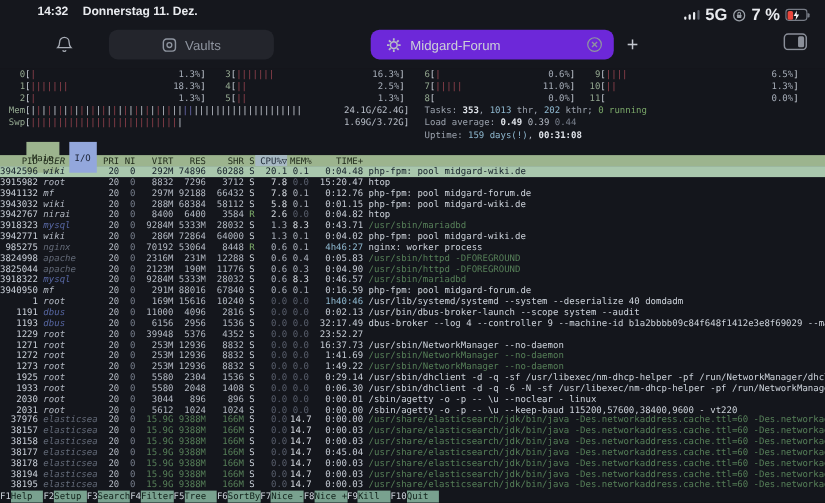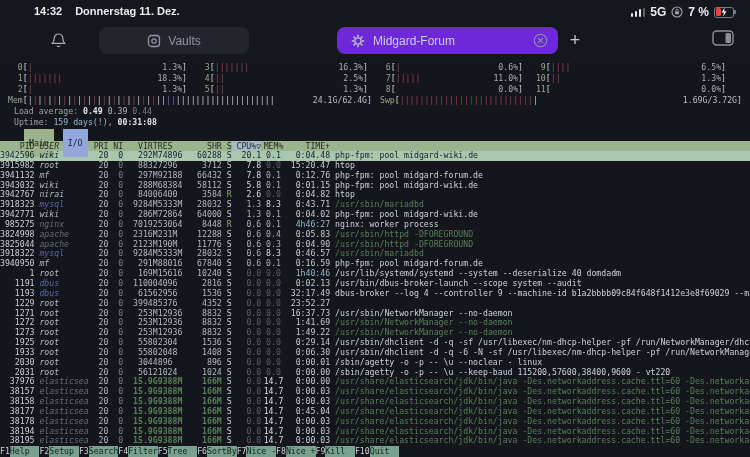--- a/index.html
+++ b/index.html
@@ -5,21 +5,21 @@
   * { margin:0; padding:0; box-sizing:border-box; }
   body { background:#000; }
   .screen { width:750px; height:457px; background:#15171d; position:relative; overflow:hidden;
             font-family:"DejaVu Sans Mono", monospace; }
 
   
   .statusbar { position:absolute; top:0; left:0; right:0; height:22px;
                font-family:"Liberation Sans", sans-serif; color:#e9ebef; }
   .sb-left { position:absolute; left:34px; top:5px; font-size:11px; font-weight:bold; display:flex; gap:13px; }
   .sb-right { position:absolute; right:14px; top:5px; display:flex; align-items:center; gap:5px;
-              font-size:12px; font-weight:bold; }
+              font-size:15px; font-weight:bold; }
   .sig { display:flex; align-items:flex-end; gap:1.5px; height:9px; }
   .sig i { display:block; width:2.5px; background:#e9ebef; border-radius:1px; }
   .sig i:nth-child(1){height:3.5px}.sig i:nth-child(2){height:5.5px}.sig i:nth-child(3){height:7.5px}
   .sig i:nth-child(4){height:9px; background:#5b606b}
   .batt { position:relative; width:22px; height:11px; }
   .batt .case { position:absolute; left:0; top:0; width:20px; height:11px; border:1px solid #787d87; border-radius:3px; }
   .batt .fill { position:absolute; left:1.5px; top:1.5px; width:5px; height:8px; background:#e8473d; border-radius:1.5px; }
   .batt .nub { position:absolute; right:0; top:3.5px; width:1.8px; height:4px; background:#787d87; border-radius:0 1px 1px 0; }
   .batt svg { position:absolute; left:5px; top:0.5px; }
 
@@ -61,39 +61,39 @@
   .tab-main { background:#9cb48e; color:#1c2616; }
   .tab-io { background:#93a7dc; color:#181f31; margin-left:9px; }
 
   
   .cell { display:block; flex:none; overflow:hidden; white-space:pre; }
   .c-pid  { width:7ch; text-align:right; color:#c9cfd8; }
   .c-user { width:11ch; padding-left:1ch; text-align:left;font-style:italic; }
   .c-pri  { width:4ch; text-align:right; }
   .c-ni   { width:3ch; text-align:right; color:#767d8a; }
   .c-virt { width:7ch; text-align:right; }
-  .c-res  { width:6ch; }
+  .c-res  { width:6ch; text-align:right; }
   .c-shr  { width:7ch; text-align:right; }
   .c-s    { width:2ch; text-align:right; }
   .c-cpu  { width:6ch; text-align:right; }
   .c-mem  { width:5ch; text-align:center; }
   .c-time { width:9ch; text-align:right; color:#c4cad3; }
   .c-cmd  { flex:1; padding-left:1ch; text-align:left; }
   .thead { display:flex; height:10px; line-height:10px; background:#9cb48e; }
   .thead .cell { color:#222c1c; }
   .thead .hd-sort { background:#a7b9c3; color:#1d2733; }
   .prow { display:flex; height:9.85px; line-height:9.85px; }
   .prow.sel { background:#a9c7ad; }
   .prow.sel .cell { color:#141f29 !important; }
   .u-n { color:#b2b8c2; } .u-d { color:#646b79; } .u-b { color:#5767a3; }
   .st-s { color:#c9cfd8; } .st-r { color:#7fae6b; }
   .v-b { color:#d6dbe2; } .v-n { color:#aab0bb; } .v-d { color:#595f6d; }
   .t-c { color:#8fb8cf; } .t-n { color:#c4cad3; }
   .c-w { color:#ccd2da; } .c-g { color:#567f58; }
-  .sz-g { color:#567f58;font-weight:bold; }
+  .sz-g { color:#567f58; }
 
   
   .fnbar { position:absolute; left:0; bottom:0; height:11.5px; display:flex; line-height:11.5px; font-size:8.2px; }
   .fnitem { display:flex; }
   .fnkey { color:#ced4dc; white-space:pre; }
   .fnlabel { background:#79a18f; color:#11211a; white-space:pre; }
 
   svg { display:block; }
 </style>
 </head>
@@ -305,20 +305,21 @@
     <div class="hdrbot">
       <div class="meter">
         <span class="mlabel">Mem</span>
           <span class="brk">[</span>
           <span class="barbox">
             <span class="ticksbox"><span class="tk-w">|</span><span class="tk-r">|</span><span class="tk-w">|</span><span class="tk-r">|</span><span class="tk-w">|</span><span class="tk-r">|</span><span class="tk-w">|</span><span class="tk-r">|</span><span class="tk-w">|</span><span class="tk-r">|</span><span class="tk-w">|</span><span class="tk-r">|</span><span class="tk-w">|</span><span class="tk-r">|</span><span class="tk-w">|</span><span class="tk-r">|</span><span class="tk-w">|</span><span class="tk-r">|</span><span class="tk-w">|</span><span class="tk-r">|</span><span class="tk-w">|</span><span class="tk-r">|</span><span class="tk-w">|</span><span class="tk-r">|</span><span class="tk-w">|</span><span class="tk-r">|</span><span class="tk-w">|</span><span class="tk-w">|</span><span class="tk-b">|</span><span class="tk-b">|</span><span class="tk-w">|</span><span class="tk-w">|</span><span class="tk-w">|</span><span class="tk-w">|</span><span class="tk-w">|</span><span class="tk-w">|</span><span class="tk-w">|</span><span class="tk-w">|</span><span class="tk-w">|</span><span class="tk-w">|</span><span class="tk-w">|</span><span class="tk-w">|</span><span class="tk-w">|</span><span class="tk-w">|</span><span class="tk-w">|</span><span class="tk-w">|</span><span class="tk-w">|</span><span class="tk-w">|</span><span class="tk-w">|</span><span class="tk-w">|</span></span>
             <span class="mval">24.1G/62.4G</span>
           </span>
           <span class="brk">]</span>
       </div>
+      <div class="infoline"><span class="sg-l">Tasks: </span><span class="sg-b">353</span><span class="sg-l">, </span><span class="sg-c">1013</span><span class="sg-l"> thr</span><span class="sg-l">, </span><span class="sg-c">202</span><span class="sg-l"> kthr</span><span class="sg-l">; </span><span class="sg-g">0 running</span></div>
       <div class="meter">
         <span class="mlabel">Swp</span>
           <span class="brk">[</span>
           <span class="barbox">
             <span class="ticksbox"><span class="tk-r">|</span><span class="tk-r">|</span><span class="tk-r">|</span><span class="tk-r">|</span><span class="tk-r">|</span><span class="tk-r">|</span><span class="tk-r">|</span><span class="tk-r">|</span><span class="tk-r">|</span><span class="tk-r">|</span><span class="tk-r">|</span><span class="tk-r">|</span><span class="tk-r">|</span><span class="tk-r">|</span><span class="tk-r">|</span><span class="tk-r">|</span><span class="tk-r">|</span><span class="tk-r">|</span><span class="tk-r">|</span><span class="tk-r">|</span><span class="tk-r">|</span><span class="tk-r">|</span><span class="tk-r">|</span><span class="tk-r">|</span><span class="tk-r">|</span><span class="tk-r">|</span><span class="tk-r">|</span><span class="tk-w">|</span></span>
             <span class="mval">1.69G/3.72G</span>
           </span>
           <span class="brk">]</span>
       </div>
       <div class="infoline"><span class="sg-l">Load average: </span><span class="sg-b">0.49 </span><span class="sg-n">0.39 </span><span class="sg-d">0.44</span></div>

